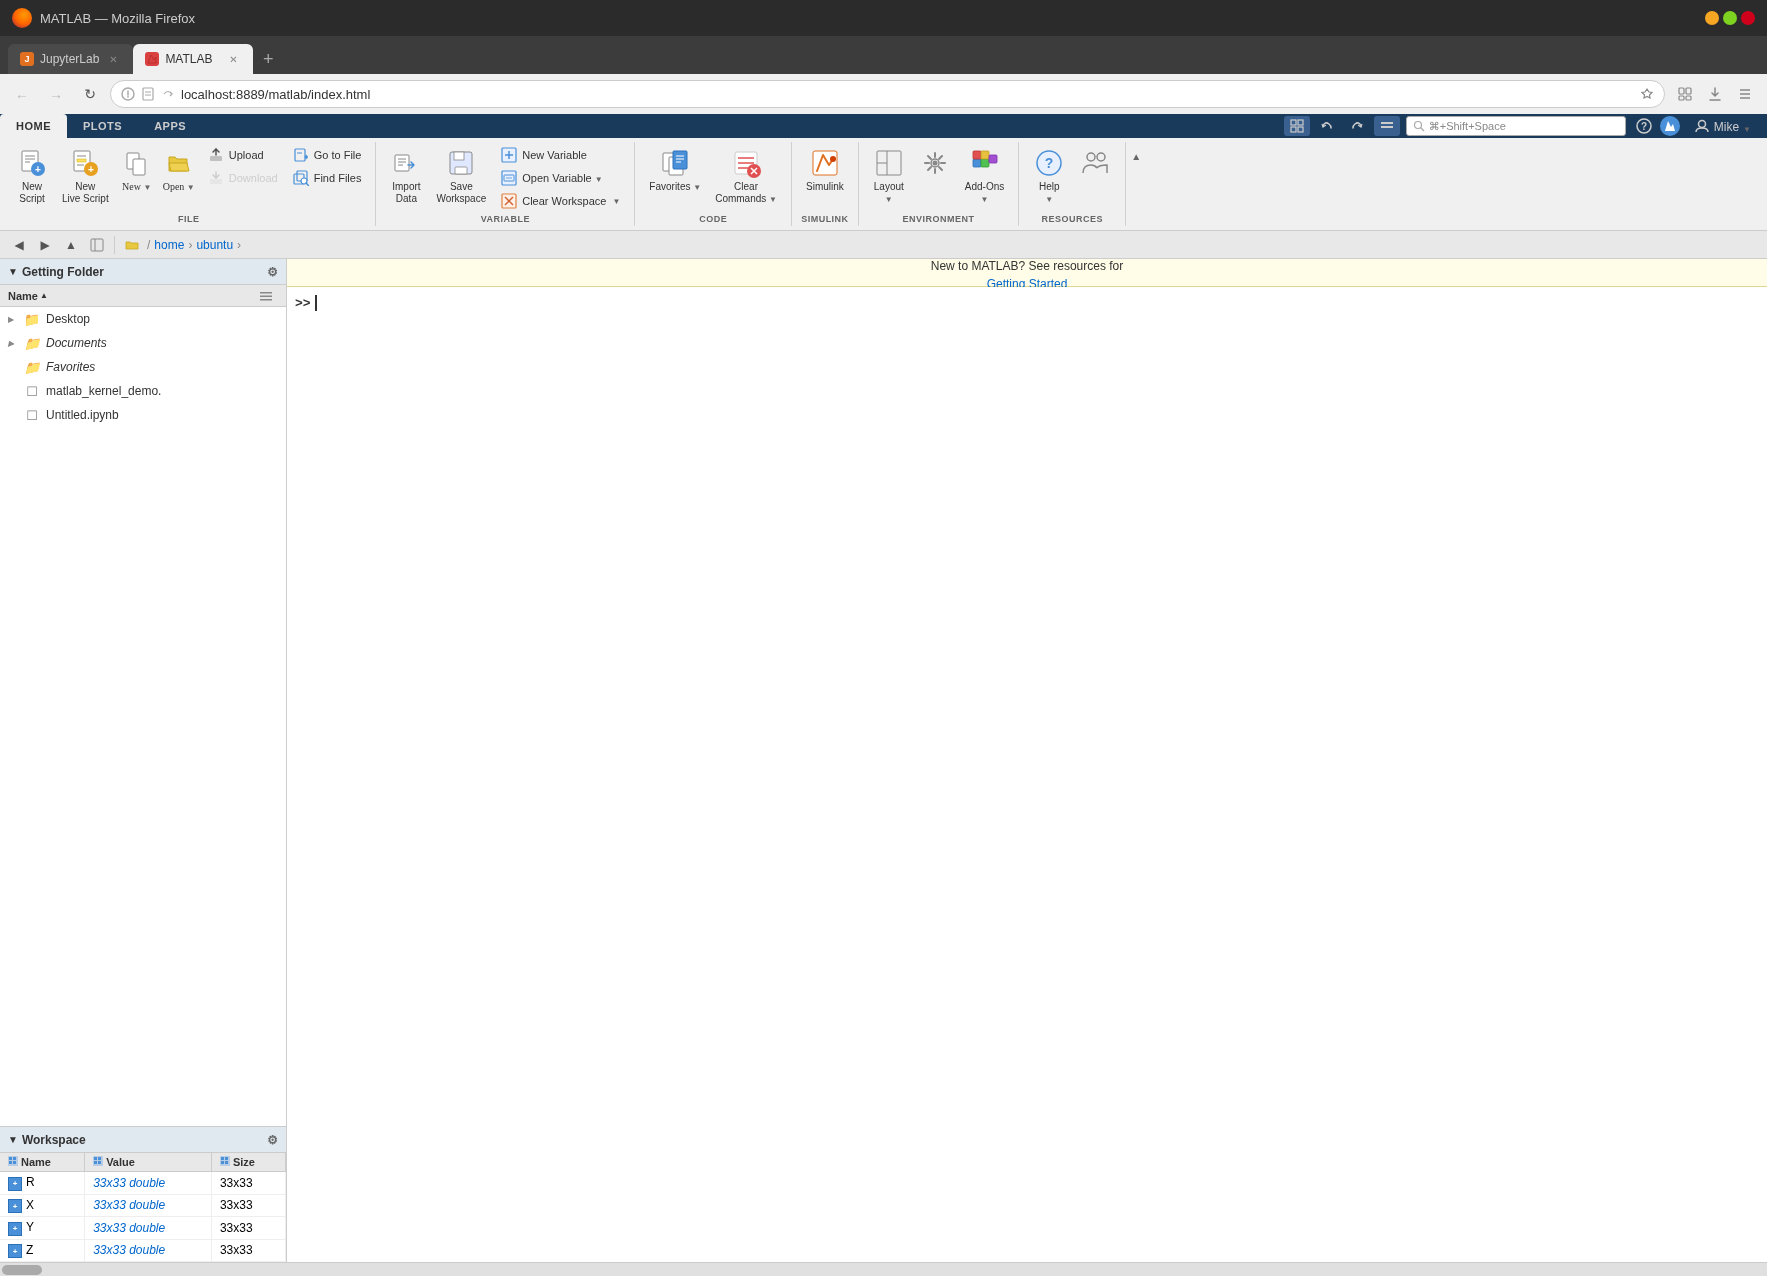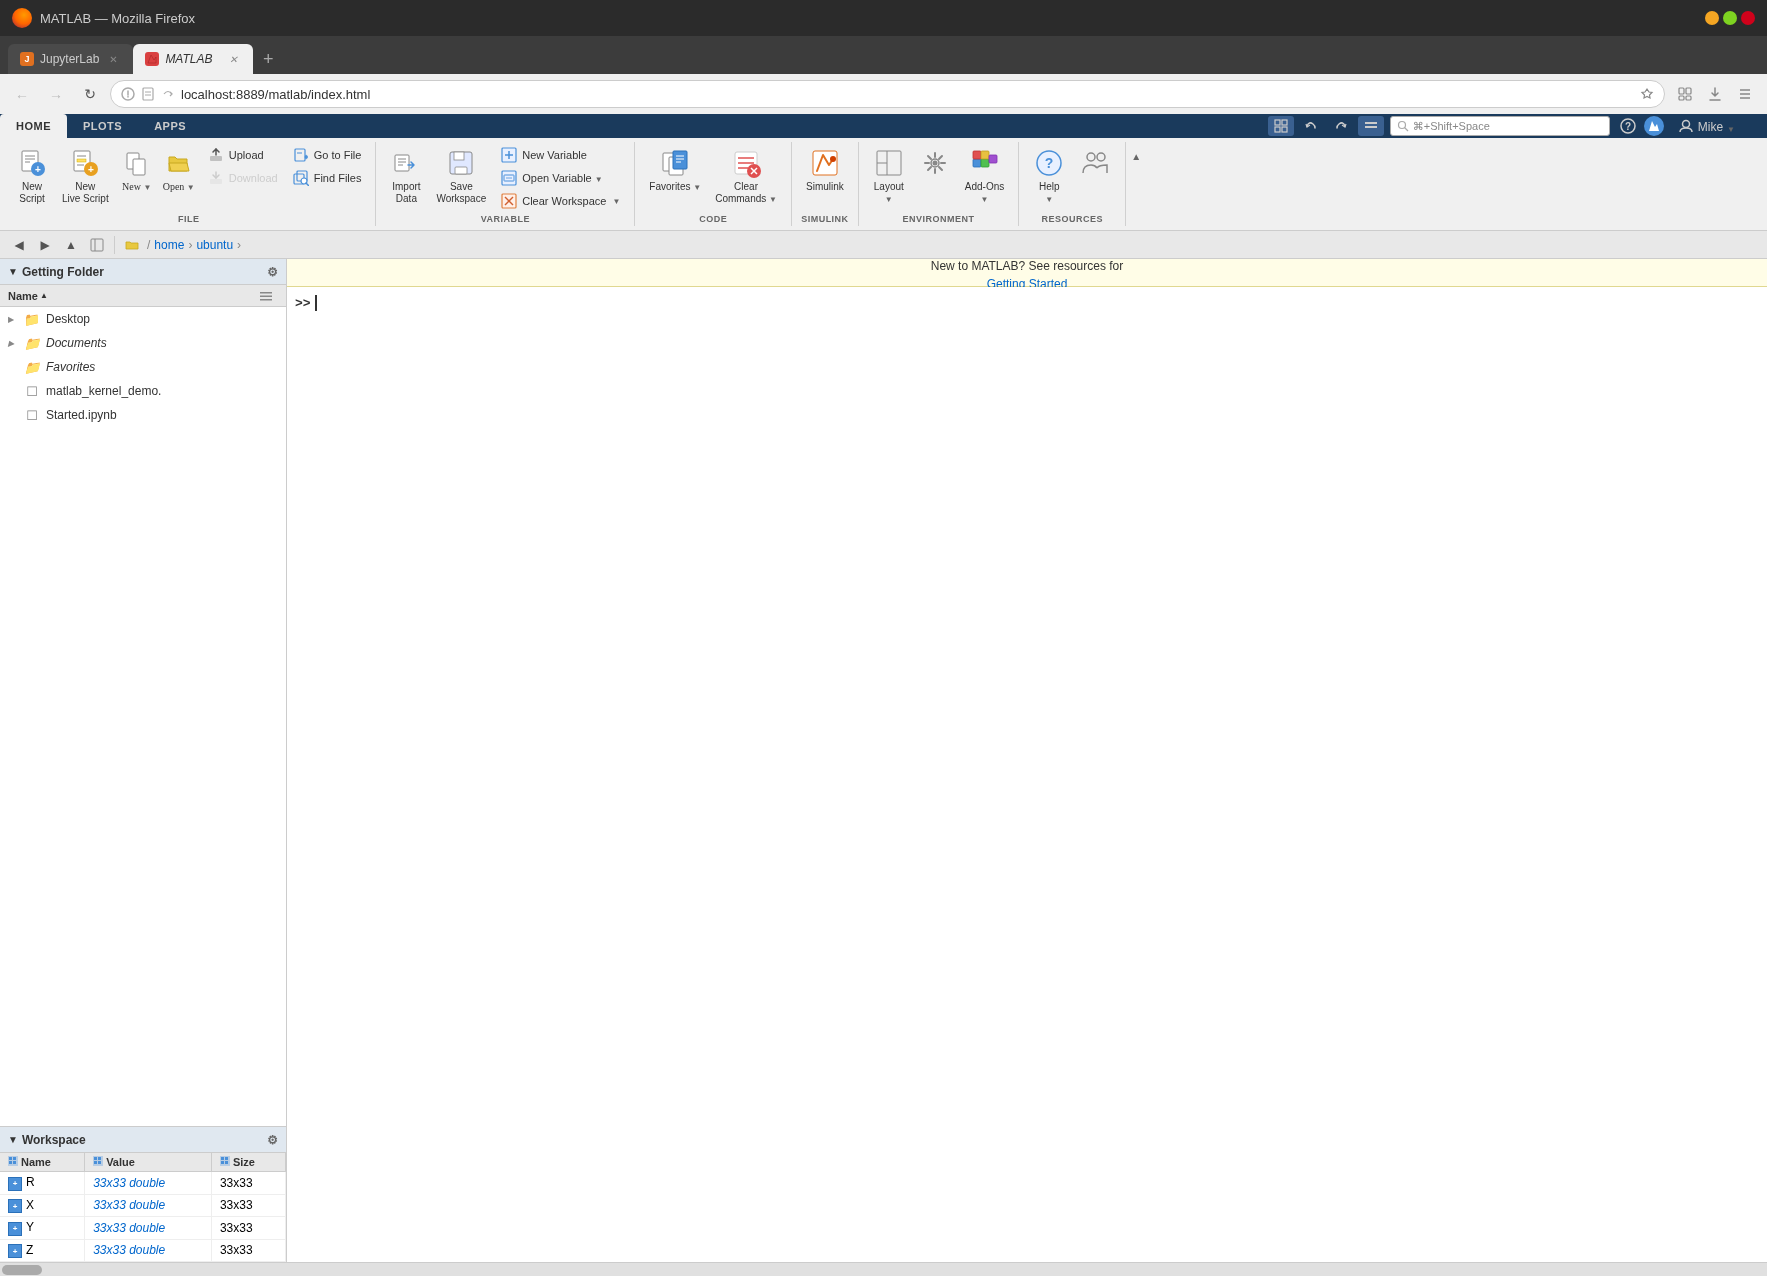--- a/index.html
+++ b/index.html
@@ -43,21 +43,20 @@
       min-width: 120px;
       max-width: 200px;
     }
     .browser-tab.inactive {
       background: #4a4a4a;
       color: #ccc;
     }
     .browser-tab.active {
       background: #f0f0f0;
       color: #333;
-      font-style: italic;
     }
     .tab-favicon { width: 14px; height: 14px; flex-shrink: 0; }
     .tab-label { flex: 1; white-space: nowrap; overflow: hidden; text-overflow: ellipsis; }
     .tab-close {
       width: 16px; height: 16px;
       display: flex; align-items: center; justify-content: center;
       border-radius: 50%;
       font-size: 10px;
       color: #888;
       cursor: pointer;
@@ -519,21 +518,21 @@
   </div>
 </div>
 
 <div class="matlab-app">
 
   <div class="ribbon">
     <div class="ribbon-tabs-full">
       <div class="ribbon-tab active">HOME</div>
       <div class="ribbon-tab">PLOTS</div>
       <div class="ribbon-tab">APPS</div>
-      <div style="flex:1; background:#1a3a5c; display:flex; align-items:center; justify-content:flex-end; padding-right:24px; gap:6px;">
+      <div style="flex:1; background:#1a3a5c; display:flex; align-items:center; justify-content:flex-end; padding-right:8px; gap:6px;">
 
         <div style="display:flex;gap:4px;align-items:center;">
           <div style="width:26px;height:20px;background:#3a6090;border-radius:3px;display:flex;align-items:center;justify-content:center;cursor:pointer;">
             <svg width="14" height="14" viewBox="0 0 14 14">
                 <rect x="1" y="1" width="5" height="5" fill="none" stroke="#ccc" stroke-width="1.2"></rect>
                 <rect x="8" y="1" width="5" height="5" fill="none" stroke="#ccc" stroke-width="1.2"></rect>
                 <rect x="1" y="8" width="5" height="5" fill="none" stroke="#ccc" stroke-width="1.2"></rect>
                 <rect x="8" y="8" width="5" height="5" fill="none" stroke="#ccc" stroke-width="1.2"></rect>
               </svg>
           </div>
@@ -951,21 +950,21 @@
             <span class="file-name">Favorites</span>
           </div>
           <div class="file-item">
             <span class="file-expand" style="visibility:hidden;"></span>
             <span class="file-icon" style="color:#888;">☐</span>
             <span class="file-name">matlab_kernel_demo.</span>
           </div>
           <div class="file-item">
             <span class="file-expand" style="visibility:hidden;"></span>
             <span class="file-icon" style="color:#888;">☐</span>
-            <span class="file-name">Started.ipynb</span>
+            <span class="file-name">Untitled.ipynb</span>
           </div>
         </div>
       </div>
 
       <div class="workspace-panel">
         <div class="panel-header">
           <span class="panel-header-arrow">▼</span>
           <span class="panel-header-title">Workspace</span>
           <span class="panel-header-icon">⚙</span>
         </div>

